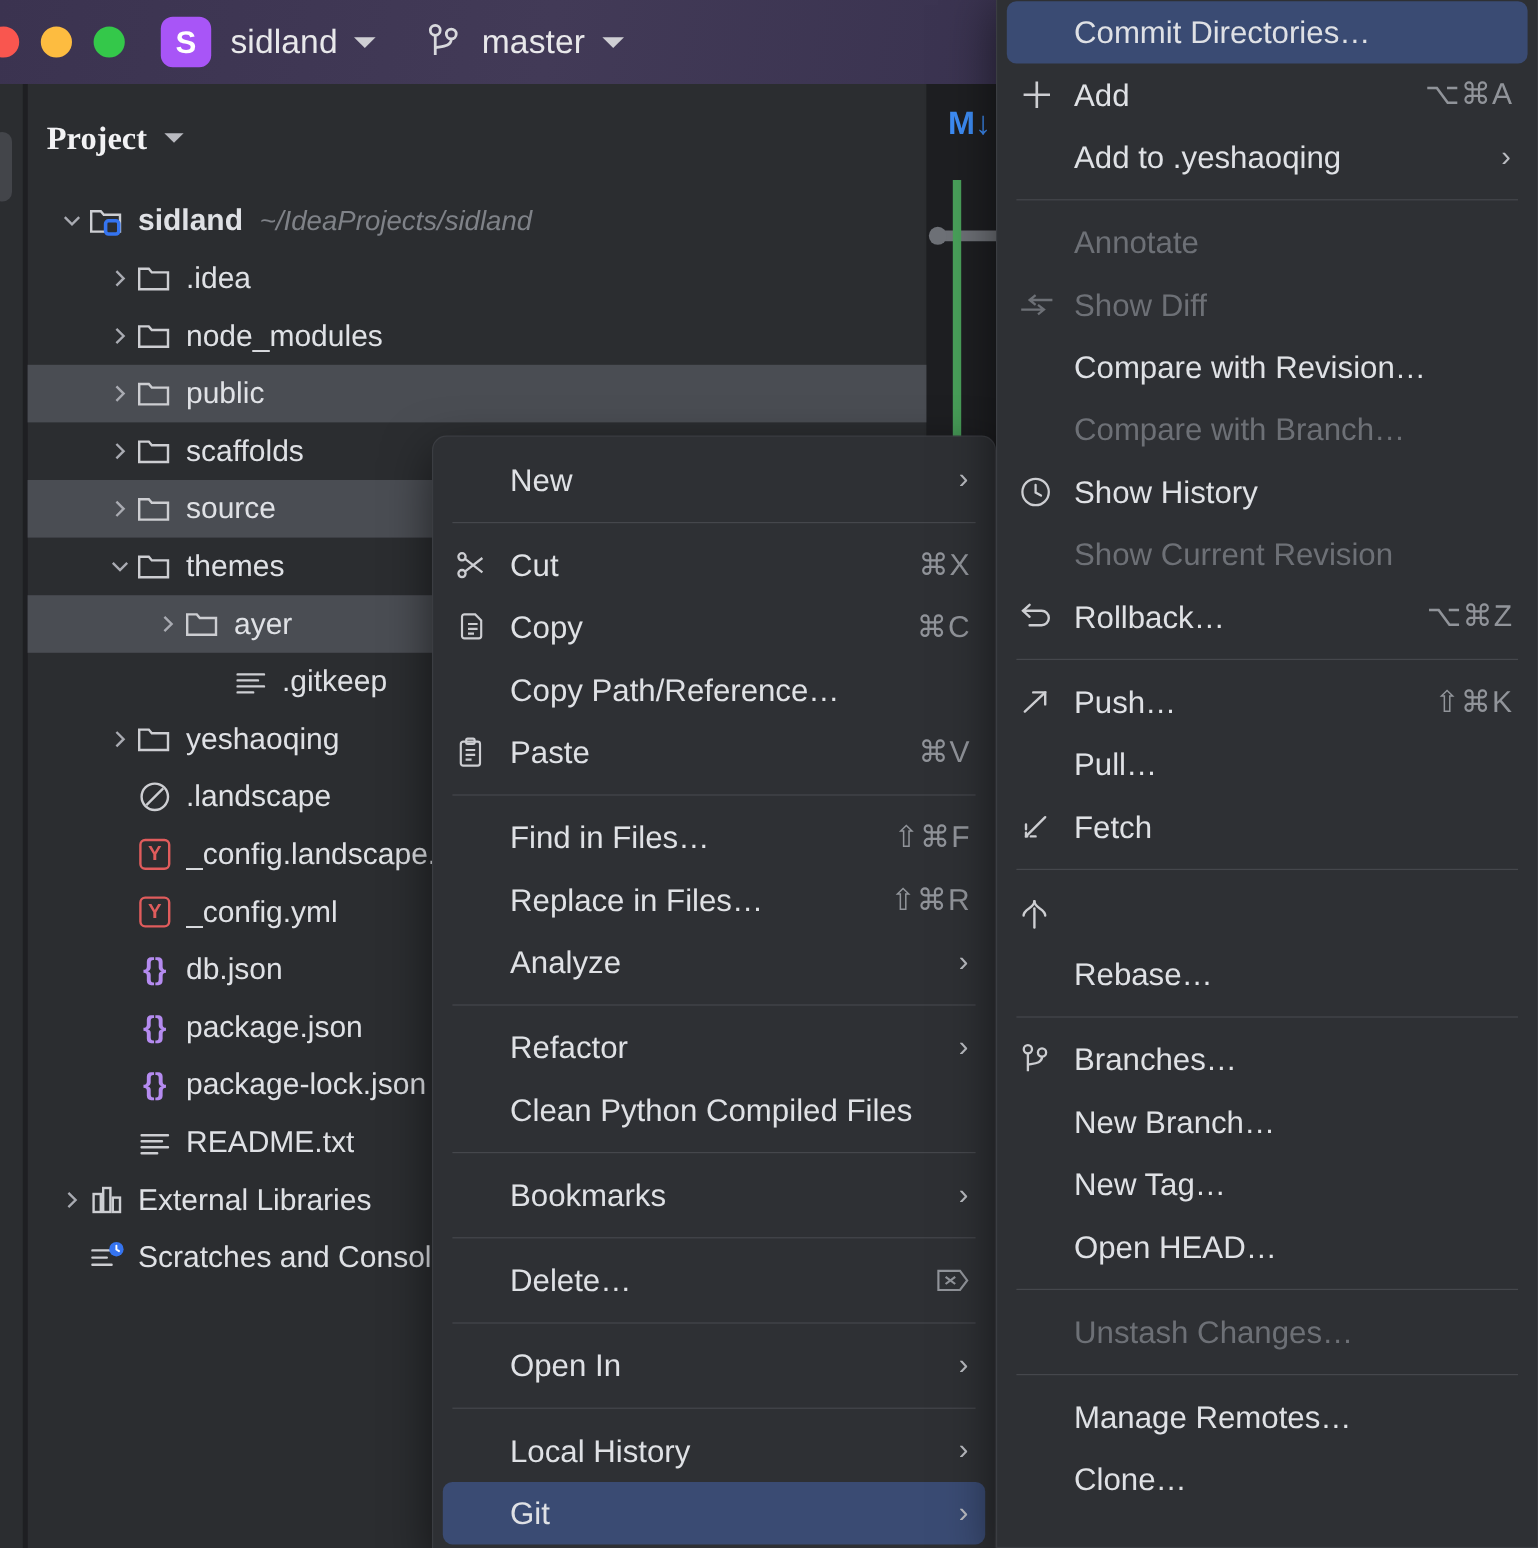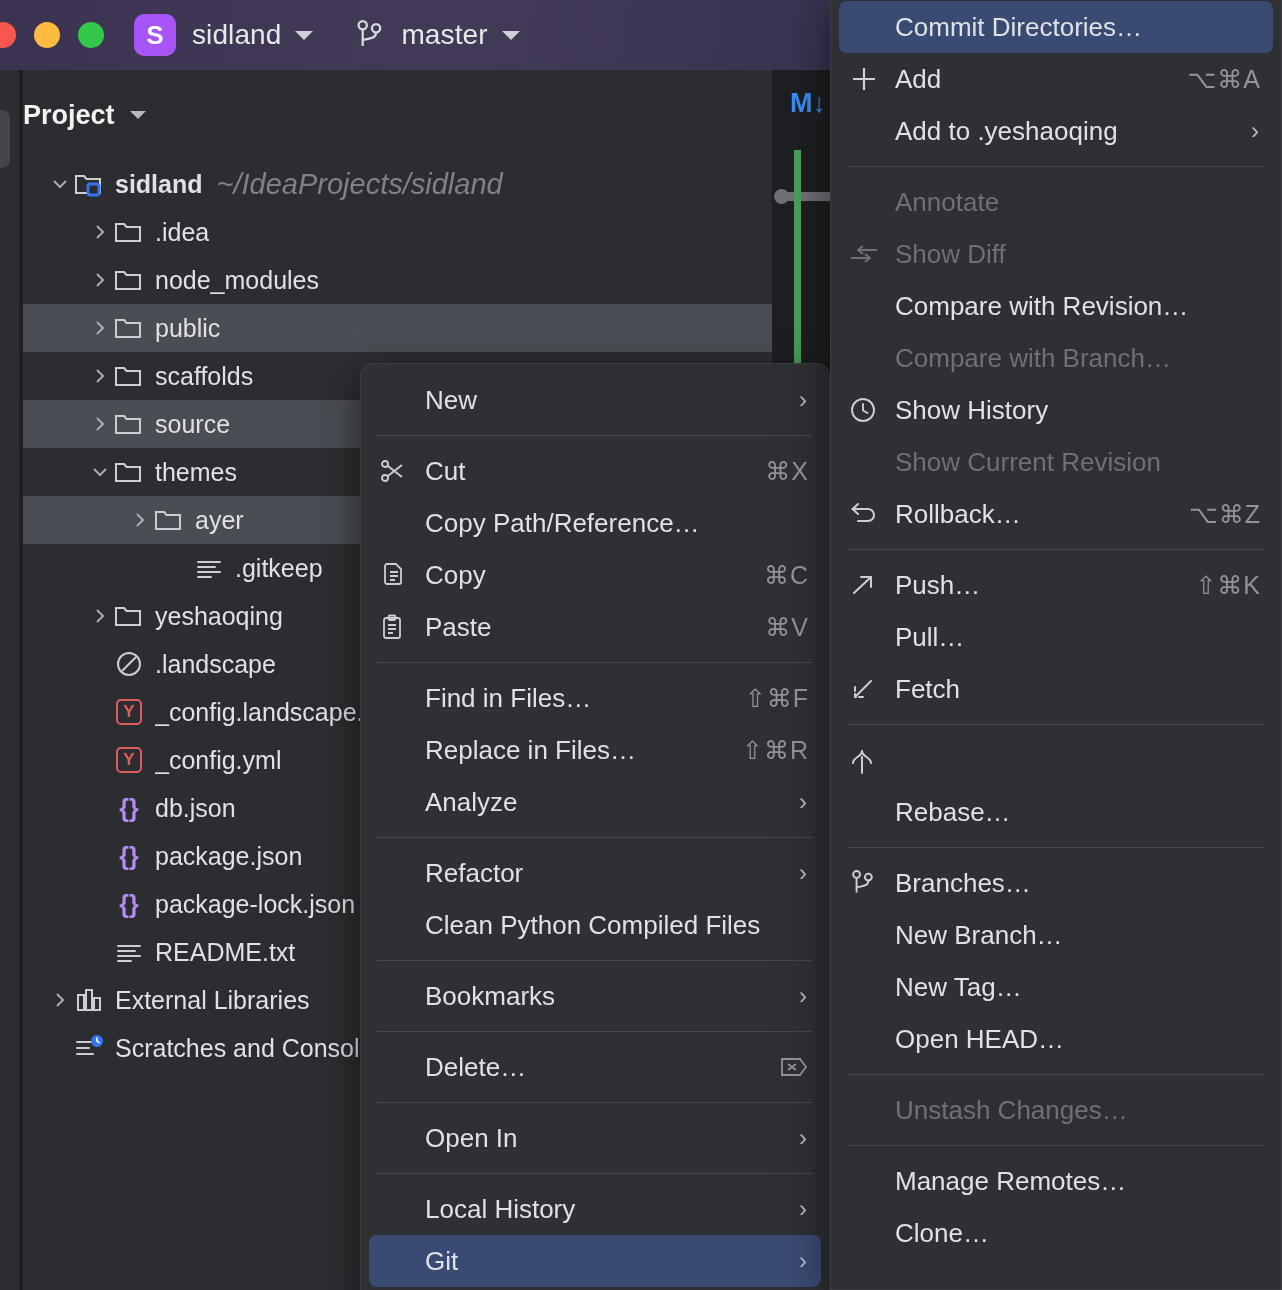--- a/index.html
+++ b/index.html
@@ -50,21 +50,21 @@
     position: absolute; left: -6px; top: 40px;
     width: 16px; height: 58px; border-radius: 8px; background: #43454a;
   }
 
   
   .panel {
     position: absolute; left: 22px; top: 70px; width: 750px; height: 1220px;
     background: #2b2d30; border-left: 1px solid #1b1c1e;
   }
   .panel-header {
-    height: 90px; display: flex; align-items: center; 
+    height: 90px; display: flex; align-items: center; padding-left: 16px; font-family: Liberation Serif, serif;
   }
   .panel-title { color: #f2f2f4; font-size: 27px; font-weight: bold; }
   .panel-chev {
     width: 0; height: 0; margin-left: 15px;
     border-left: 8px solid transparent; border-right: 8px solid transparent;
     border-top: 8px solid #b9bac0;
   }
 
   .tree { position: relative; }
   .row {
@@ -72,21 +72,21 @@
     white-space: nowrap; color: #dfe1e5; font-size: 25px;
   }
   .row.sel { background: #4a4d53; }
   .row .arrow {
     width: 22px; flex: 0 0 22px; text-align: center;
     color: #a9abb2; font-size: 20px; line-height: 1;
   }
   .row .ico { flex: 0 0 32px; display: flex; align-items: center; justify-content: center; margin-right: 10px; }
   .row .nm { overflow: hidden; }
   .row .nm.bold { font-weight: bold; }
-  .row .path { color: #7f8288; font-size: 29px; margin-left: 14px; font-style: italic; }
+  .row .path { color: #7f8288; font-size: 23px; margin-left: 14px; font-style: italic; }
 
   .d0 { padding-left: 28px; }
   .d1 { padding-left: 68px; }
   .d2 { padding-left: 108px; }
   .d3 { padding-left: 148px; }
 
   svg { display: block; }
 
   
   .ybadge {
@@ -472,34 +472,34 @@
               <circle cx="6" cy="7" r="3"></circle>
               <circle cx="6" cy="21" r="3"></circle>
               <path d="M8.6 8.8L23 20M8.6 19.2L23 8"></path>
             </g>
           </svg>
         </span>
         <span class="m-lbl">Cut</span>
         <span class="m-key">⌘X</span>
       </div>
       <div class="mi">
-        <span class="m-ico"></span>
-        <span class="m-lbl">Copy Path/Reference…</span>
-      </div>
-      <div class="mi">
         <span class="m-ico">
           <svg width="26" height="28" viewBox="0 0 26 28">
             <g fill="none" stroke="#cdced2" stroke-width="1.8">
               <path d="M8 3h9l5 5v13a2 2 0 0 1-2 2h-12a2 2 0 0 1-2-2V5a2 2 0 0 1 2-2z"></path>
               <path d="M11 11h8M11 15h8M11 19h5"></path>
             </g>
           </svg>
         </span>
         <span class="m-lbl">Copy</span>
         <span class="m-key">⌘C</span>
+      </div>
+      <div class="mi">
+        <span class="m-ico"></span>
+        <span class="m-lbl">Copy Path/Reference…</span>
       </div>
       <div class="mi">
         <span class="m-ico">
           <svg width="26" height="28" viewBox="0 0 26 28">
             <g fill="none" stroke="#cdced2" stroke-width="1.8">
               <rect x="5" y="5" width="16" height="20" rx="2"></rect>
               <rect x="9.5" y="2.5" width="7" height="4.5" rx="1.2"></rect>
               <path d="M9 12h8M9 16h8M9 20h5"></path>
             </g>
           </svg>

